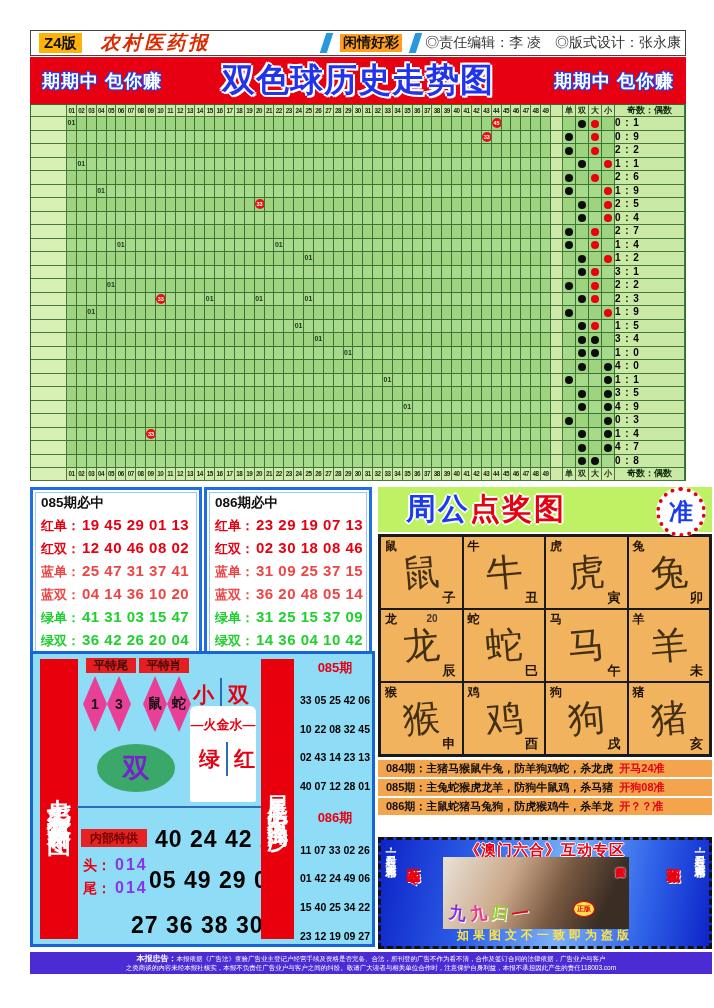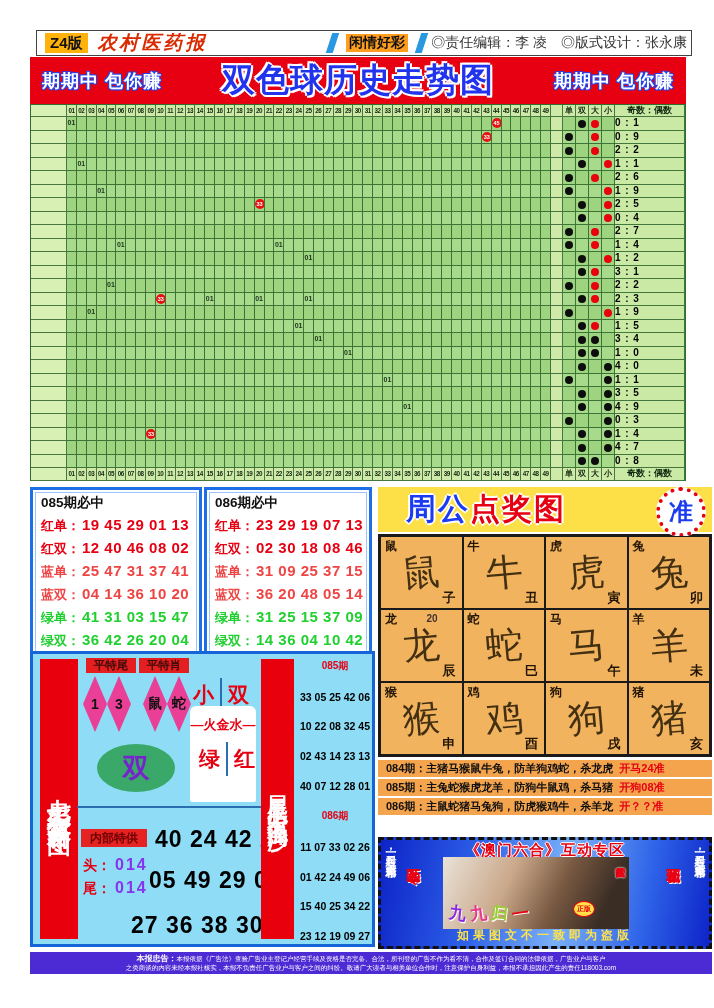--- a/index.html
+++ b/index.html
@@ -1,21 +1,21 @@
 <!DOCTYPE html>
 <html><head>
 <meta charset="utf-8">
 <style>
   html,body{margin:0;padding:0;background:#fff;}
   .page{position:relative;width:714px;height:1008px;background:#fff;overflow:hidden;
         font-family:"Liberation Sans",sans-serif;-webkit-text-size-adjust:none;}
 
   
-  .masthead{position:absolute;left:36px;top:30px;width:656px;height:26px;border:1px solid #444;
-            background:#fff;display:flex;align-items:center;box-sizing:border-box;}
+  .masthead{position:absolute;left:30px;top:30px;width:656px;height:26px;border:1px solid #444;
+            background:#fff;display:flex;align-items:center;box-sizing:border-box;gap:9px;}
   .z4box{margin-left:8px;background:#ffb20a;padding:0 5px;font-weight:900;font-size:15px;color:#111;line-height:20px;}
   .papername{margin-left:10px;color:#d92b00;font-family:"Liberation Serif",serif;font-style:italic;
              font-weight:900;font-size:19px;letter-spacing:3px;}
   .mh-banner{position:absolute;left:292px;top:2px;height:20px;padding:0 10px;transform:skewX(-18deg);
              background:#fff;border-left:7px solid #2898e0;border-right:7px solid #2898e0;
              display:flex;align-items:center;}
   .mh-banner span{transform:skewX(18deg);font-weight:900;font-size:14px;color:#111;background:#ff9d1e;padding:0 3px;}
   .credits{margin-left:auto;margin-right:4px;font-size:14px;color:#333;white-space:nowrap;}
   .credits span{margin-left:10px;}
 
@@ -58,21 +58,21 @@
   .pick-title{font-size:13.5px;font-weight:900;color:#111;margin-bottom:2px;}
   .pick-row{display:flex;align-items:baseline;line-height:22px;white-space:nowrap;}
   .pick-label{font-size:13px;font-weight:900;}
   .pick-vals{font-size:15px;font-weight:900;letter-spacing:0.5px;margin-left:2px;}
   .pick-row.red{color:#e60012;}
   .pick-row.blue{color:#ef4444;}
   .pick-row.green{color:#1fd02f;}
 
   
   .zhougong{position:absolute;left:378px;top:487px;width:334px;height:344px;}
-  .zg-header{position:relative;height:45px;background:#fde047;display:flex;align-items:center;justify-content:flex-start;padding-left:28px;box-sizing:border-box;}
+  .zg-header{position:relative;height:45px;background:#bef264;display:flex;align-items:center;justify-content:flex-start;padding-left:28px;box-sizing:border-box;}
   .zg-ch{font-size:30px;font-weight:900;letter-spacing:2px;
          text-shadow:2px 0 0 #fff,-2px 0 0 #fff,0 2px 0 #fff,0 -2px 0 #fff;}
   .zg-badge{position:absolute;right:6px;top:0px;width:42px;height:42px;border-radius:50%;background:#fff;
             border:4px dotted #e60012;color:#1b3bf0;font-size:24px;font-weight:900;
             display:flex;align-items:center;justify-content:center;}
   .z-grid{display:grid;grid-template-columns:repeat(4,1fr);grid-template-rows:repeat(3,73px);
           background:#f2b35f;border:2px solid #1a1a1a;box-sizing:border-box;margin-top:2px;}
   .z-cell{position:relative;border:1px solid #1a1a1a;}
   .z-animal{position:absolute;top:1px;left:4px;font-family:"Liberation Serif",serif;font-weight:bold;font-size:12px;color:#221505;}
   .z-branch{position:absolute;bottom:1px;right:6px;font-family:"Liberation Serif",serif;font-weight:bold;font-size:13px;color:#221505;}
@@ -114,21 +114,21 @@
         font-weight:900;font-size:12px;text-align:center;line-height:18px;}
   .bignum{position:absolute;color:#000;font-weight:900;font-size:23px;letter-spacing:1px;white-space:nowrap;}
   .bn1{left:122px;top:172px;}
   .bn2{left:116px;top:213px;}
   .bn3{left:98px;top:258px;}
   .ht-row{position:absolute;font-weight:900;white-space:nowrap;}
   .ht1{left:50px;top:202px;} .ht2{left:50px;top:225px;}
   .ht-row .lab{color:#e60012;font-size:14px;}
   .ht-row .val{color:#8833ee;font-size:16px;margin-left:4px;letter-spacing:2px;}
   .ww-col{position:absolute;left:264px;top:5px;width:76px;height:283px;display:flex;flex-direction:column;justify-content:space-between;}
-  .ww-period{color:#e60012;font-weight:900;font-size:10px;text-align:center;}
+  .ww-period{color:#e60012;font-weight:900;font-size:13px;text-align:center;}
   .ww-row{color:#000;font-weight:900;font-size:10.5px;text-align:center;white-space:nowrap;letter-spacing:0px;}
 
   
   .macau{position:absolute;left:378px;top:837px;width:334px;height:112px;border:3px dashed #111;
          background:linear-gradient(100deg,#0d24c8 0%,#2e62e8 30%,#7ab0f8 55%,#2e62e8 80%,#0d24c8 100%);
          box-sizing:border-box;overflow:hidden;}
   .mc-title{position:absolute;left:0;right:0;top:1px;text-align:center;color:#e60012;font-size:15px;font-weight:900;
             letter-spacing:1px;text-shadow:1px 0 0 #fff,-1px 0 0 #fff,0 1px 0 #fff,0 -1px 0 #fff;}
   .vtext{writing-mode:vertical-rl;text-orientation:upright;position:absolute;top:6px;height:100px;
          display:flex;align-items:center;font-weight:900;}

